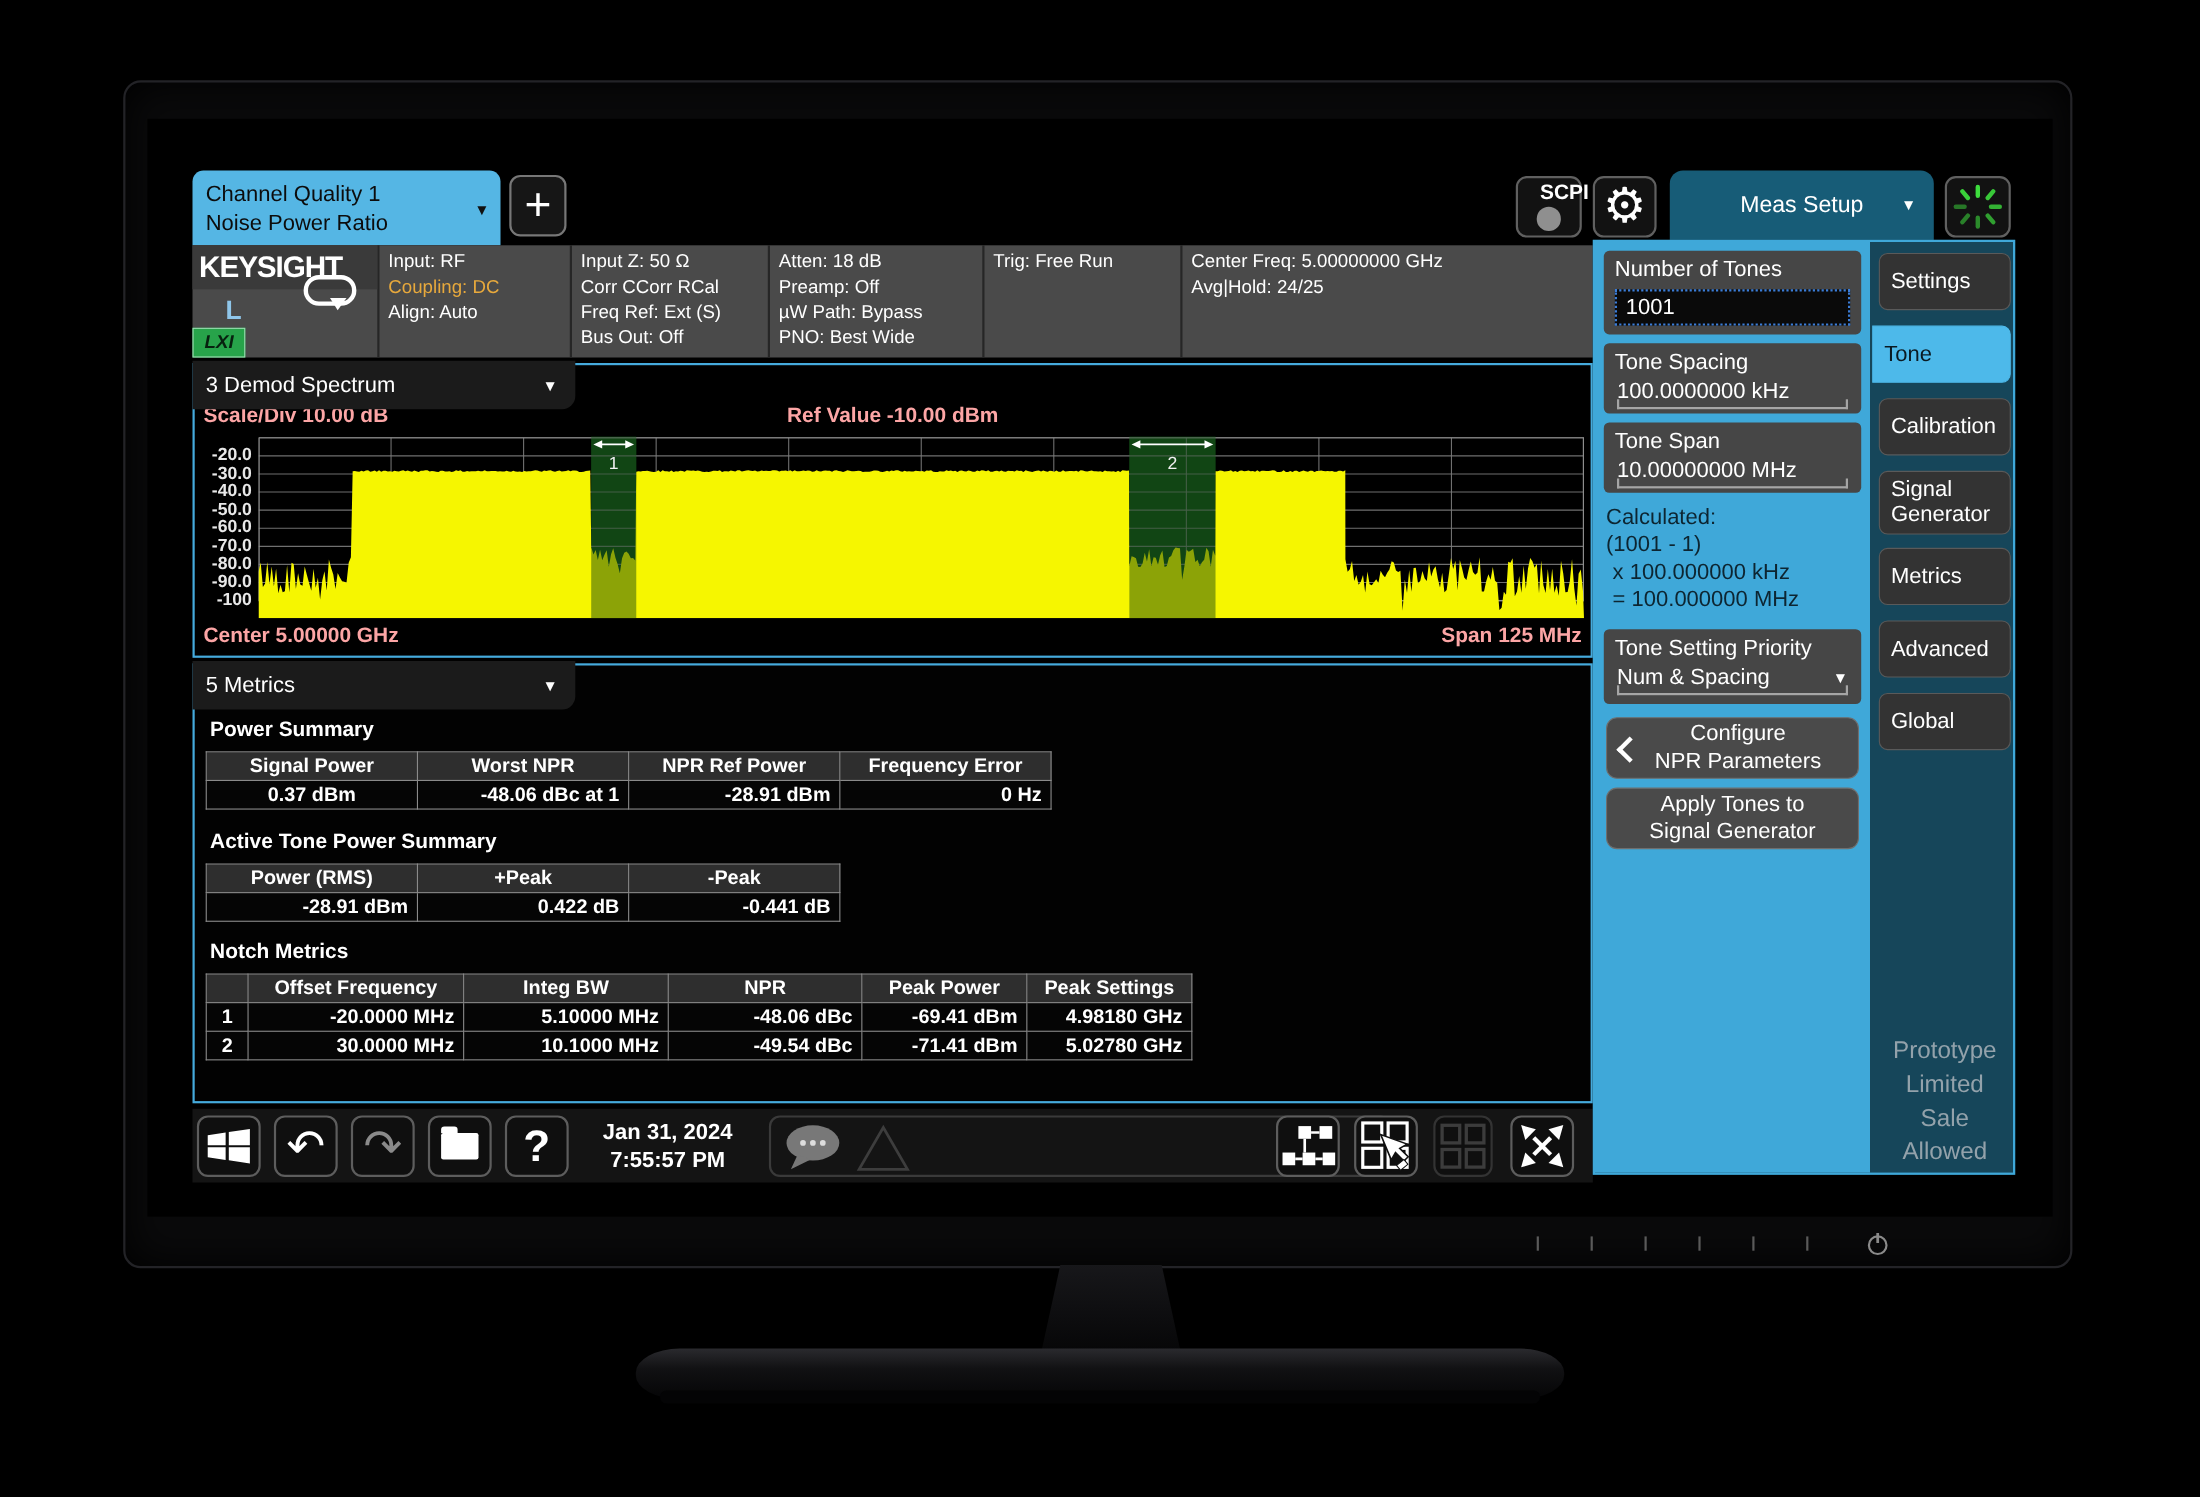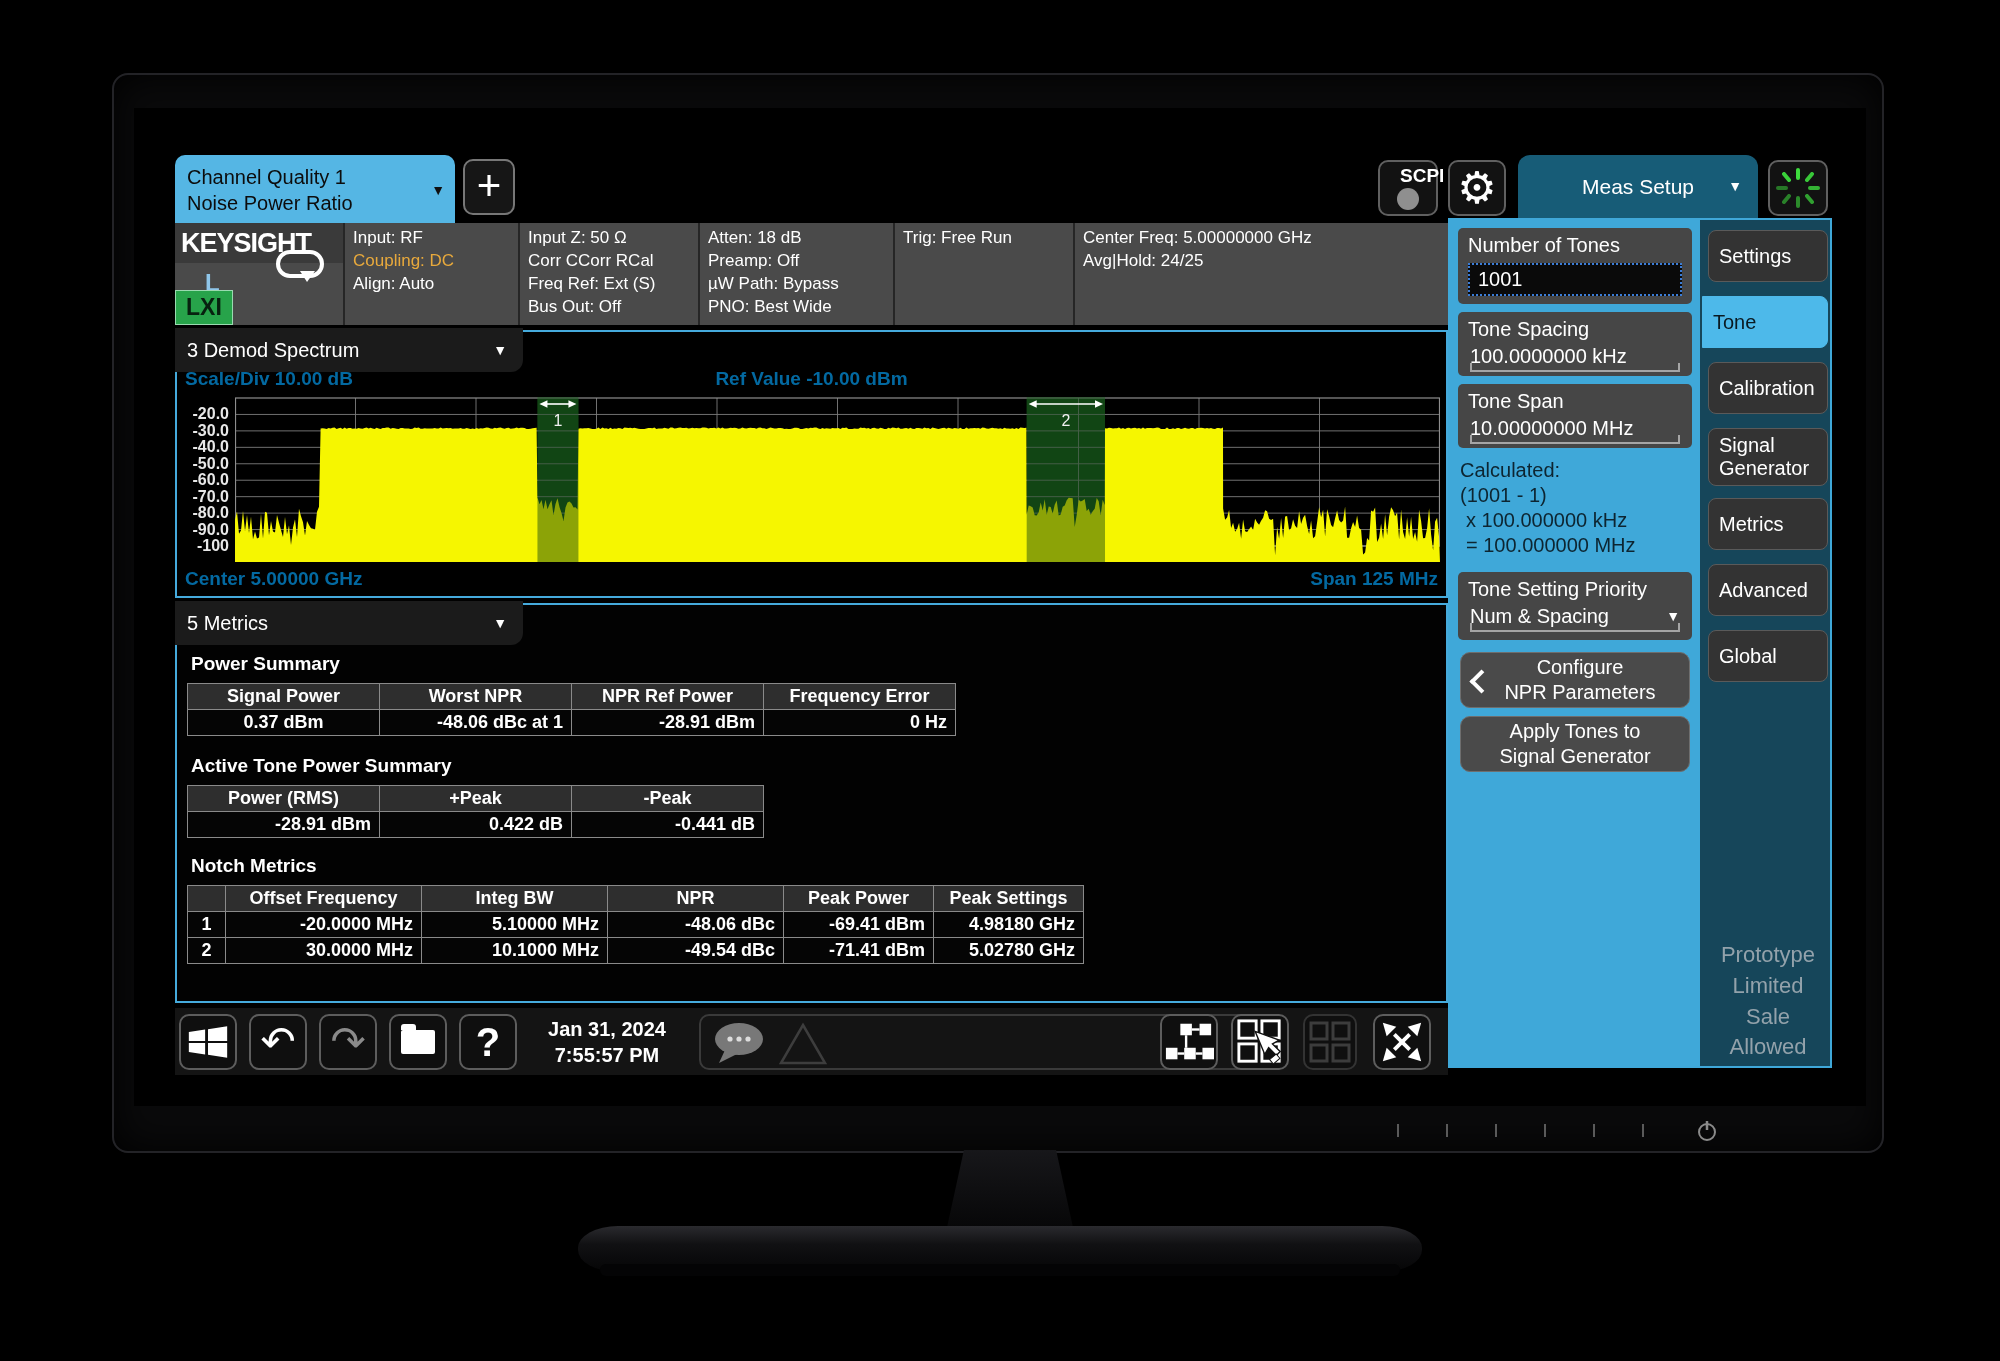--- a/index.html
+++ b/index.html
@@ -41,32 +41,32 @@
   #spinner-btn{left:1596px;top:10px;width:60px;height:56px;}
 
   
   #status{left:3px;top:73px;width:1273px;height:102px;background:#4a4a4a;display:flex;}
   .scol{border-right:2px solid #262626;color:#fff;font-size:17px;line-height:1.35;
         padding:4px 8px;box-sizing:border-box;position:relative;}
   .orange{color:#e8a93c;}
   #ks-logo{background:#3a3a3a;color:#fff;font-weight:bold;font-size:27px;letter-spacing:-1px;
            padding:2px 6px;margin:-4px -8px 4px;}
   #l-ind{color:#8fc6ea;font-size:24px;font-weight:bold;margin-left:22px;display:inline-block;}
-  #lxi{position:absolute;left:0;bottom:0;background:#27a34a;color:#07210f;
-       font-weight:bold;font-size:23px;padding:1px 10px;border:1px solid #9adab0;}
+  #lxi{position:absolute;left:0;bottom:0;background:#27a34a;color:#07210f;font-style:italic;
+       font-weight:bold;font-size:17px;padding:1px 10px;border:1px solid #9adab0;}
   #loop-ico{position:absolute;right:18px;top:26px;}
 
   
   #spec-win{left:3px;top:180px;width:1273px;height:268px;border:2px solid #45aadc;box-sizing:border-box;background:#000;}
   .win-dd{background:#1b1b1b;color:#fff;font-size:20px;line-height:44px;padding-left:12px;
           border-radius:0 0 12px 0;z-index:3;box-sizing:border-box;}
   .win-dd .dd{position:absolute;right:16px;font-size:14px;color:#fff;}
   #spec-dd{left:3px;top:178px;width:348px;height:44px;}
   #metr-dd{left:3px;top:451px;width:348px;height:44px;}
-  .annot{color:#0369a1;font-weight:bold;font-size:19px;}
+  .annot{color:#fca5a5;font-weight:bold;font-size:19px;}
   #scale-div{left:8px;top:36px;}
   #ref-val{left:0;right:0;top:36px;text-align:center;}
   #yticks{left:0;top:64px;width:54px;height:166px;}
   .ytick{position:absolute;right:2px;color:#e8e8e8;font-size:16px;font-weight:bold;}
   #plot{left:58px;top:64px;width:1205px;height:166px;background:#000;}
   #spec-center{left:8px;top:236px;}
   #spec-span{right:8px;top:236px;}
 
   
   #metr-win{left:3px;top:453px;width:1273px;height:400px;border:2px solid #45aadc;box-sizing:border-box;background:#020202;}

